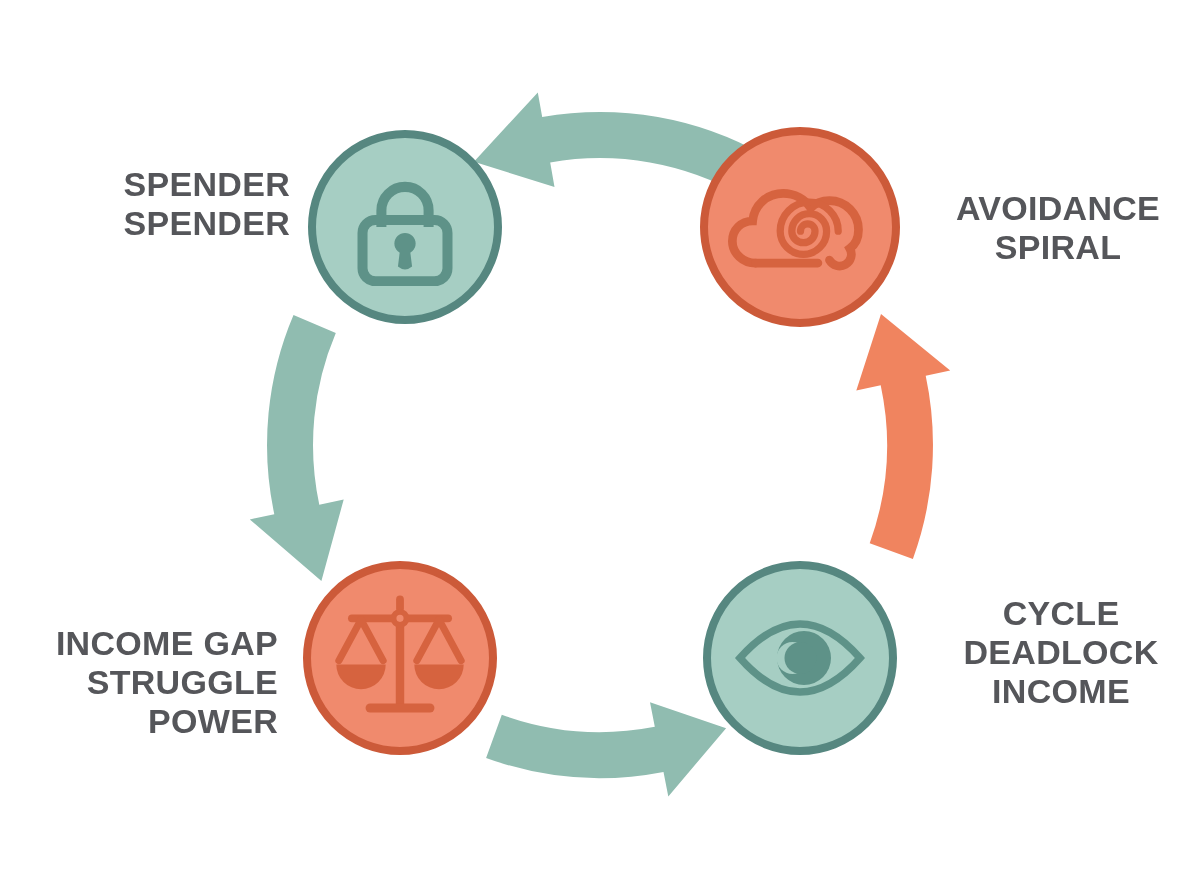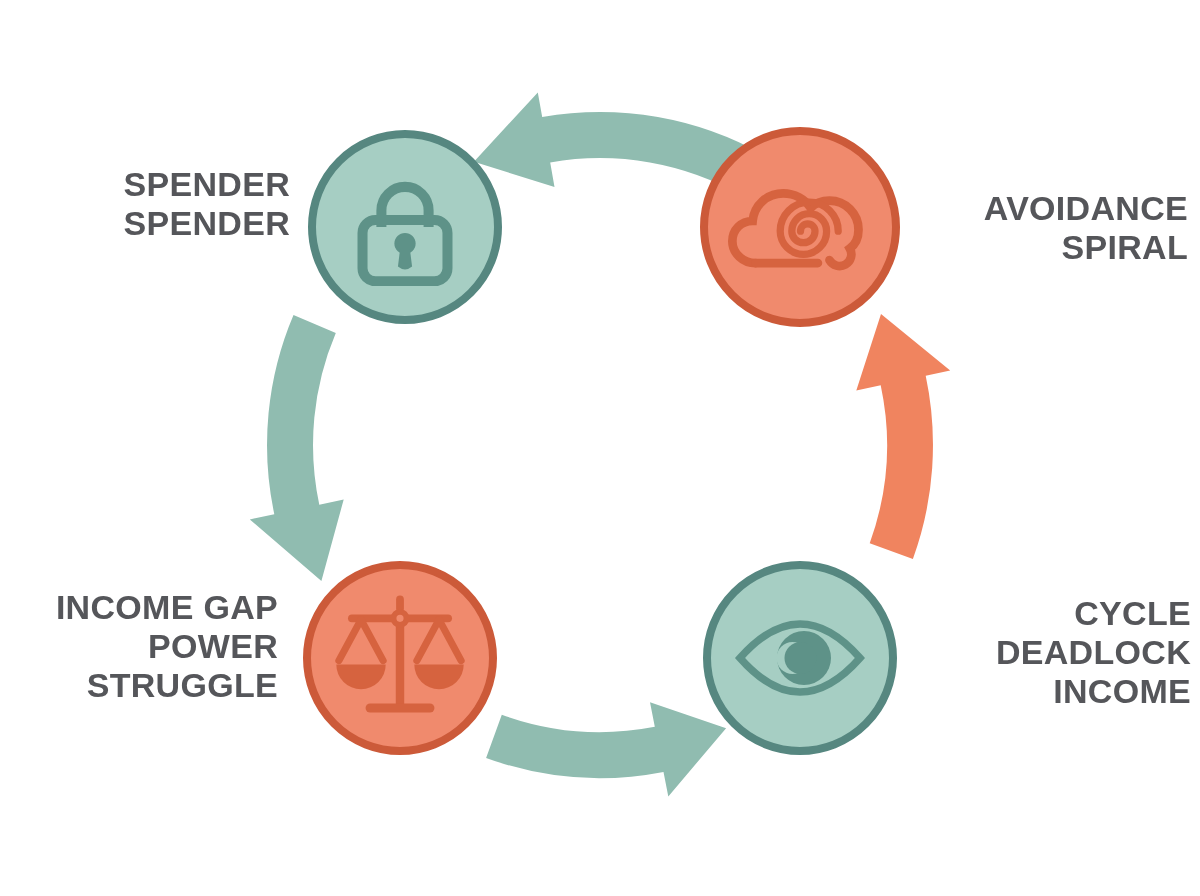--- a/index.html
+++ b/index.html
@@ -23,21 +23,21 @@
   .t-fill{fill:var(--teal-icon);}
   .t-light{fill:var(--teal-fill);}
   .c-stroke{stroke:var(--coral-icon);fill:none;}
   .c-fill{fill:var(--coral-icon);}
   .label{
     position:absolute;color:var(--label-text);
     font-size:34px;font-weight:bold;line-height:39px;letter-spacing:0.3px;
   }
   .label span{display:block;}
   .label.align-right{text-align:right;}
-  .label.align-left{text-align:right;}
+  .label.align-left{text-align:center;}
 </style>
 </head>
 <body>
 
 <div id="stage">
 
   <svg id="arrows" width="1200" height="896" viewBox="0 0 1200 896">
     <path class="arrow-teal" d="M766.5,156.6 A333,333 0 0 0 542.2,117.1 L537.8,92.4 L473.9,161.8 L554.5,187 L550.2,162.4 A287,287 0 0 1 743.5,196.5 Z"></path>
     <path class="arrow-teal" d="M293.5,314.9 A333,333 0 0 0 274.3,514.2 L249.8,519.4 L321.4,580.9 L343.7,499.5 L319.3,504.7 A287,287 0 0 1 335.8,332.9 Z"></path>
     <path class="arrow-teal" d="M486.1,757.9 A333,333 0 0 0 663.5,771.9 L668.3,796.4 L726.1,728.2 L650,702.2 L654.8,726.7 A287,287 0 0 1 501.8,714.7 Z"></path>
@@ -87,24 +87,24 @@
   <div class="label align-right" style="left:40px;top:165px;width:250px;">
     <span>SPENDER</span>
     <span>SPENDER</span>
   </div>
 
   <div class="label align-left" style="left:928px;top:189px;width:260px;">
     <span>AVOIDANCE</span>
     <span>SPIRAL</span>
   </div>
 
-  <div class="label align-right" style="left:28px;top:588px;width:250px;">
+  <div class="label align-right" style="left:28px;top:624px;width:250px;">
     <span>INCOME GAP</span>
+    <span>STRUGGLE</span>
     <span>POWER</span>
-    <span>STRUGGLE</span>
   </div>
 
   <div class="label align-left" style="left:931px;top:594px;width:260px;">
     <span>CYCLE</span>
     <span>DEADLOCK</span>
     <span>INCOME</span>
   </div>
 
 </div>
 

